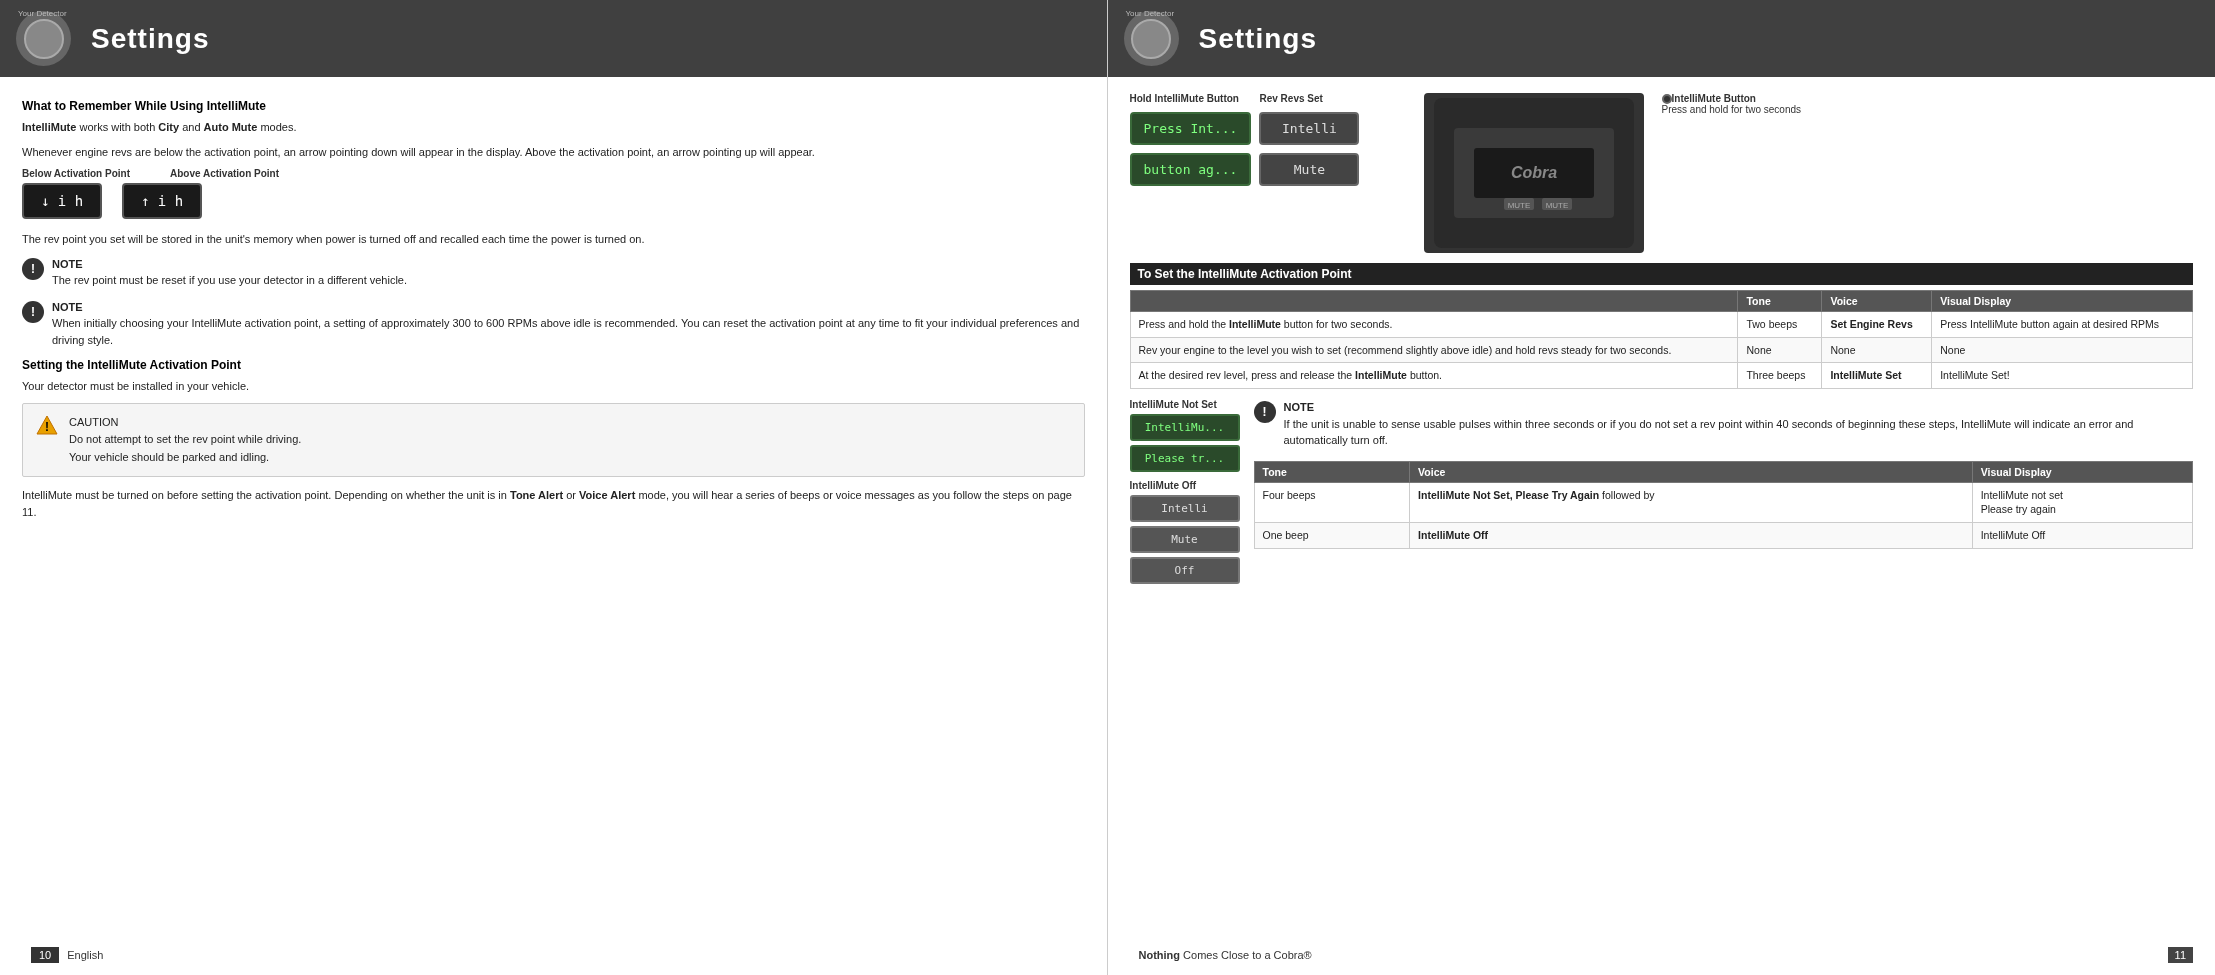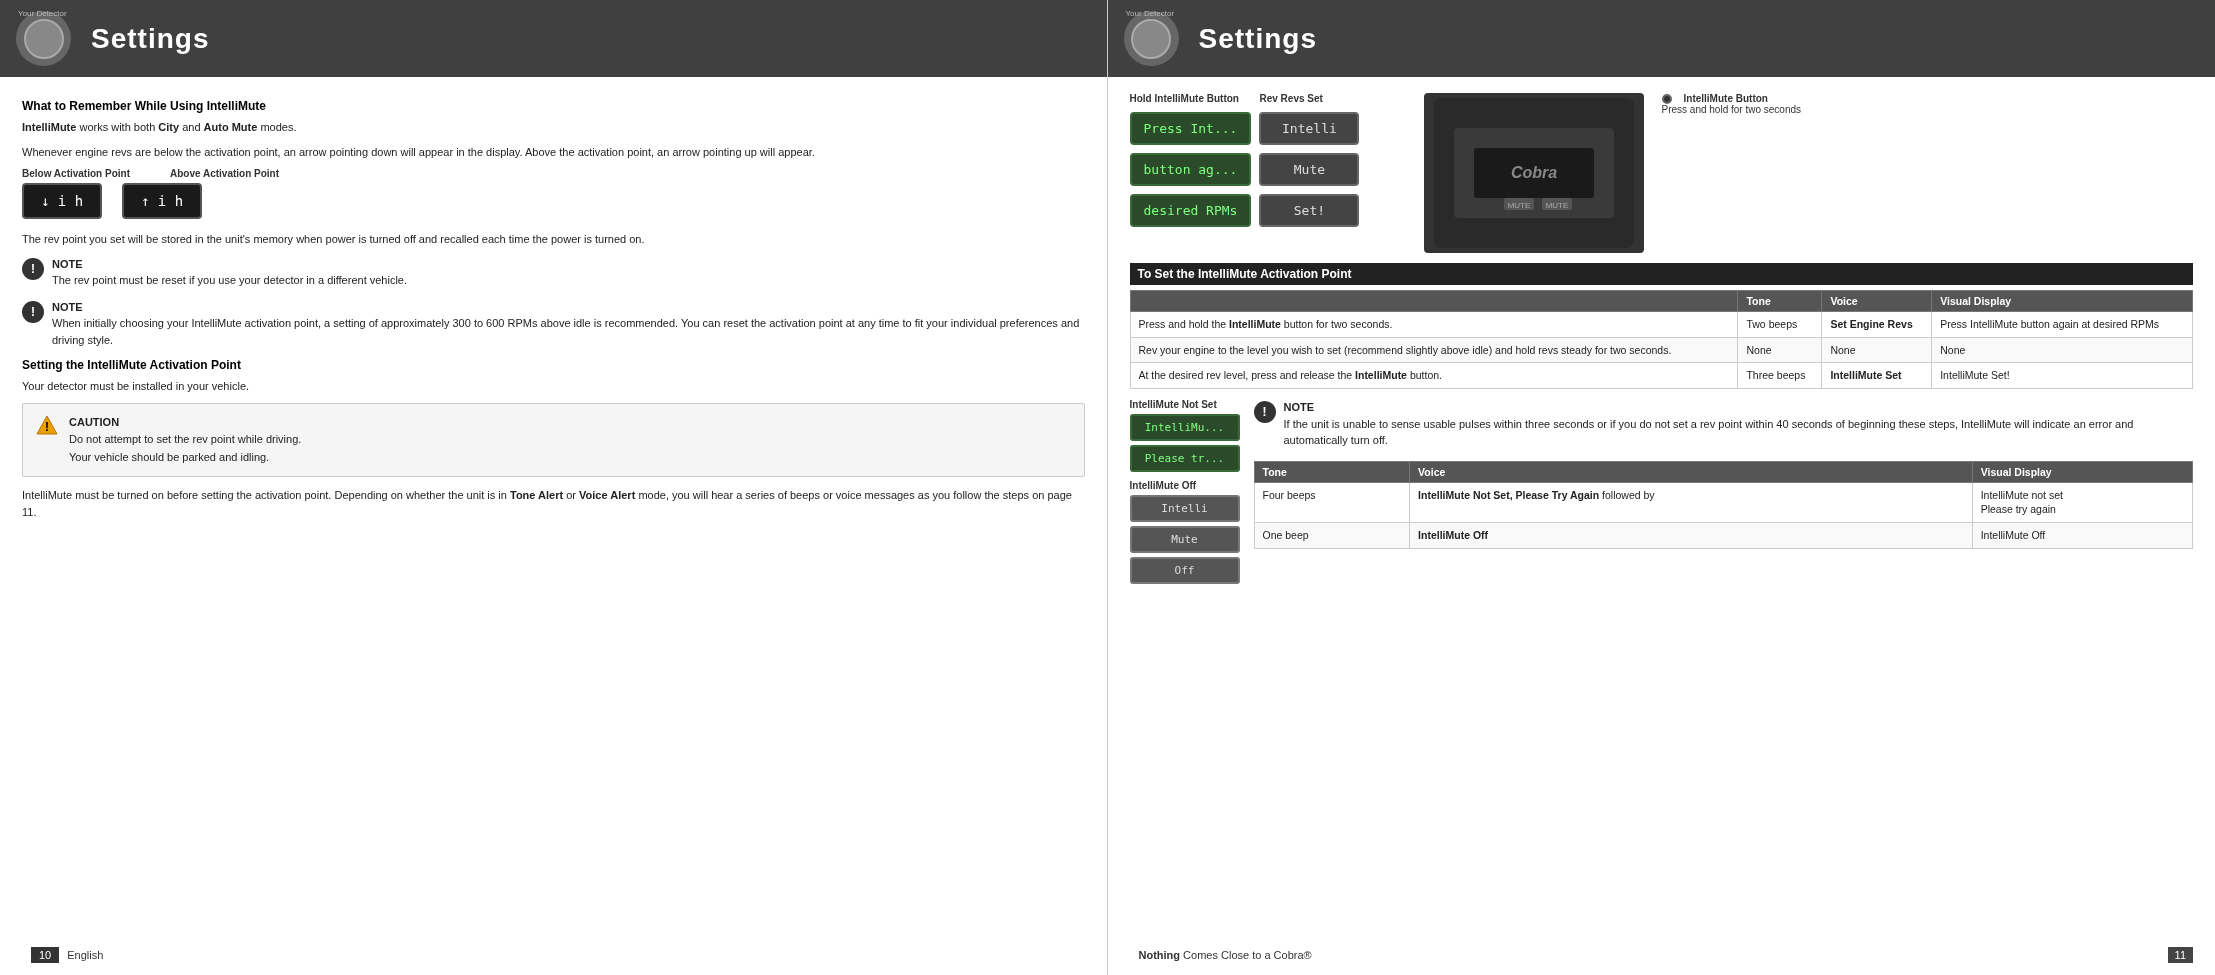--- a/index.html
+++ b/index.html
@@ -128,21 +128,21 @@
       gap: 10px;
       margin-bottom: 10px;
       border-radius: 2px;
     }
     .caution-icon {
       width: 24px;
       height: 24px;
       flex-shrink: 0;
     }
     .caution-text { font-size: 11px; color: #222; line-height: 1.6; }
-    .caution-title { font-weight: bold; }
+    .caution-title { font-weight: normal; }
     .page-footer {
       position: absolute;
       bottom: 0;
       left: 9px;
       right: 0;
       height: 40px;
       display: flex;
       align-items: center;
       padding: 0 22px;
       background: #fff;
@@ -454,40 +454,36 @@
           <span class="col-label">Rev Revs Set</span>
         </div>
         <div class="display-row">
           <div class="green-display">Press Int...</div>
           <div class="gray-display">Intelli</div>
         </div>
         <div class="display-row">
           <div class="green-display">button ag...</div>
           <div class="gray-display">Mute</div>
         </div>
-        <div class="display-row">
-          <div class="green-display">desired RPMs</div>
-          <div class="gray-display">Set!</div>
-        </div>
       </div>
       <div class="photo-area">
 
         <svg width="200" height="150" viewBox="0 0 200 150">
           <rect width="200" height="150" fill="#2a2a2a" rx="8"></rect>
           <rect x="20" y="30" width="160" height="90" fill="#3a3a3a" rx="4"></rect>
           <rect x="40" y="50" width="120" height="50" fill="#1a1a1a" rx="3"></rect>
           <text x="100" y="80" text-anchor="middle" font-size="16" fill="#888" font-style="italic" font-weight="bold">Cobra</text>
           <rect x="70" y="100" width="30" height="12" fill="#555" rx="2"></rect>
           <rect x="108" y="100" width="30" height="12" fill="#555" rx="2"></rect>
           <text x="85" y="110" text-anchor="middle" font-size="8" fill="#aaa">MUTE</text>
           <text x="123" y="110" text-anchor="middle" font-size="8" fill="#aaa">MUTE</text>
         </svg>
       </div>
       <div style="font-size:10px; color:#333; margin-left:4px;">
-        <div style="display:flex; align-items:center; gap:12px;">
+        <div style="display:flex; align-items:center; gap:0;">
           <span style="width:10px;height:10px;border-radius:50%;background:#333;border:2px solid #666;display:inline-block;"></span>
           <span class="bold">IntelliMute Button</span>
         </div>
         <div>Press and hold for two seconds</div>
       </div>
     </div>
 
     <div>
       <div class="activation-heading">To Set the IntelliMute Activation Point</div>
       <table class="main-table">

